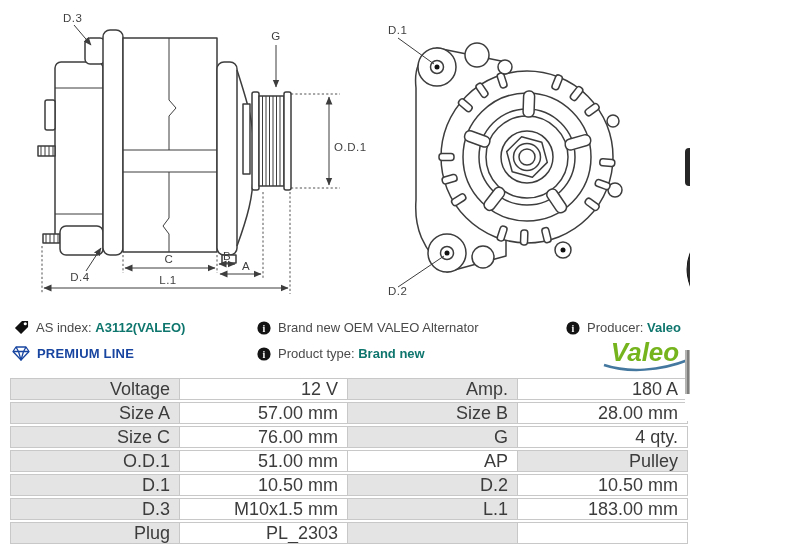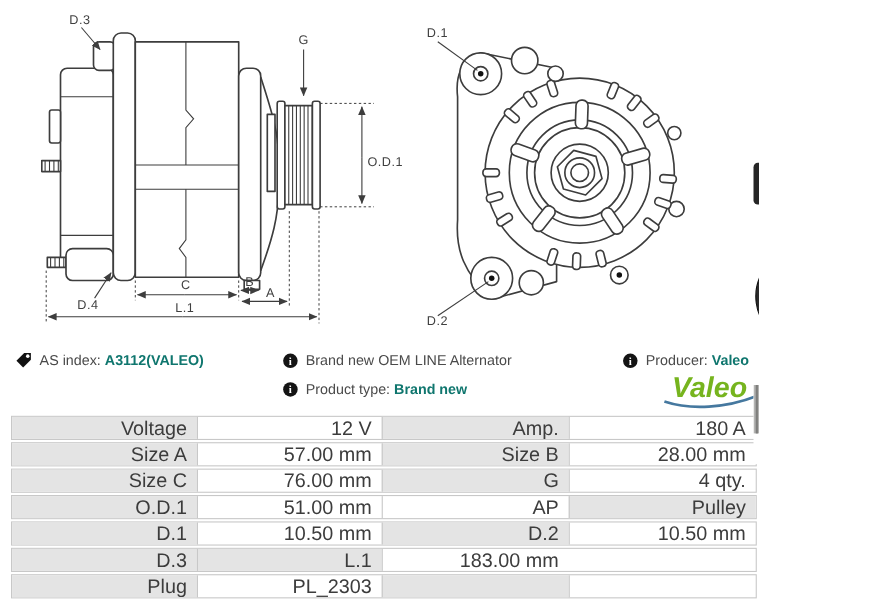--- a/index.html
+++ b/index.html
@@ -182,27 +182,36 @@
 
   <div class="info-item" style="left:14px;top:320px">
     <svg width="15" height="15" viewBox="0 0 16 16">
       <path d="M1,8.5 L8.5,1 L15,1 L15,7.5 L7.5,15 Z" fill="#111"></path>
       <circle cx="12" cy="4" r="1.7" fill="#fff"></circle>
     </svg>
     <span><span>AS index:</span>
       <b>A3112(VALEO)</b></span>
   </div>
 
+  <div class="info-item premium" style="left:12px;top:346px">
+    <svg width="18" height="15" viewBox="0 0 18 15">
+      <g fill="none" stroke="var(--premium-blue)" stroke-width="1.3" stroke-linejoin="round">
+        <path d="M4,1 h10 l3,4.5 L9,14 L1,5.5 Z"></path>
+        <path d="M1,5.5 h16 M4,1 L6.5,5.5 L9,14 L11.5,5.5 L14,1"></path>
+      </g>
+    </svg>
+    <span>PREMIUM LINE</span>
+  </div>
 
   <div class="info-item" style="left:257px;top:320px">
     <svg width="14" height="14" viewBox="0 0 14 14">
       <circle cx="7" cy="7" r="6.6" fill="#141414"></circle>
       <text x="7" y="10.6" text-anchor="middle" font-size="10" font-weight="bold" fill="#fff" font-family="&quot;Liberation Serif&quot;,serif">i</text>
     </svg>
-    <span>Brand new OEM LINE Alternator</span>
+    <span>Brand new OEM VALEO Alternator</span>
   </div>
 
   <div class="info-item" style="left:257px;top:346px">
     <svg width="14" height="14" viewBox="0 0 14 14">
       <circle cx="7" cy="7" r="6.6" fill="#141414"></circle>
       <text x="7" y="10.6" text-anchor="middle" font-size="10" font-weight="bold" fill="#fff" font-family="&quot;Liberation Serif&quot;,serif">i</text>
     </svg>
     <span><span>Product type:</span>
       <b>Brand new</b></span>
   </div>
@@ -247,20 +256,21 @@
       <div class="spec-cell lab bl">Pulley</div>
     </div>
     <div class="spec-row">
       <div class="spec-cell lab">D.1</div>
       <div class="spec-cell bl">10.50 mm</div>
       <div class="spec-cell lab bl">D.2</div>
       <div class="spec-cell bl">10.50 mm</div>
     </div>
     <div class="spec-row">
       <div class="spec-cell lab">D.3</div>
+      <div class="spec-cell bl">M10x1.5 mm</div>
       <div class="spec-cell lab bl">L.1</div>
       <div class="spec-cell bl">183.00 mm</div>
     </div>
     <div class="spec-row">
       <div class="spec-cell lab">Plug</div>
       <div class="spec-cell bl">PL_2303</div>
       <div class="spec-cell lab bl"></div>
       <div class="spec-cell bl"></div>
     </div>
   </div>

